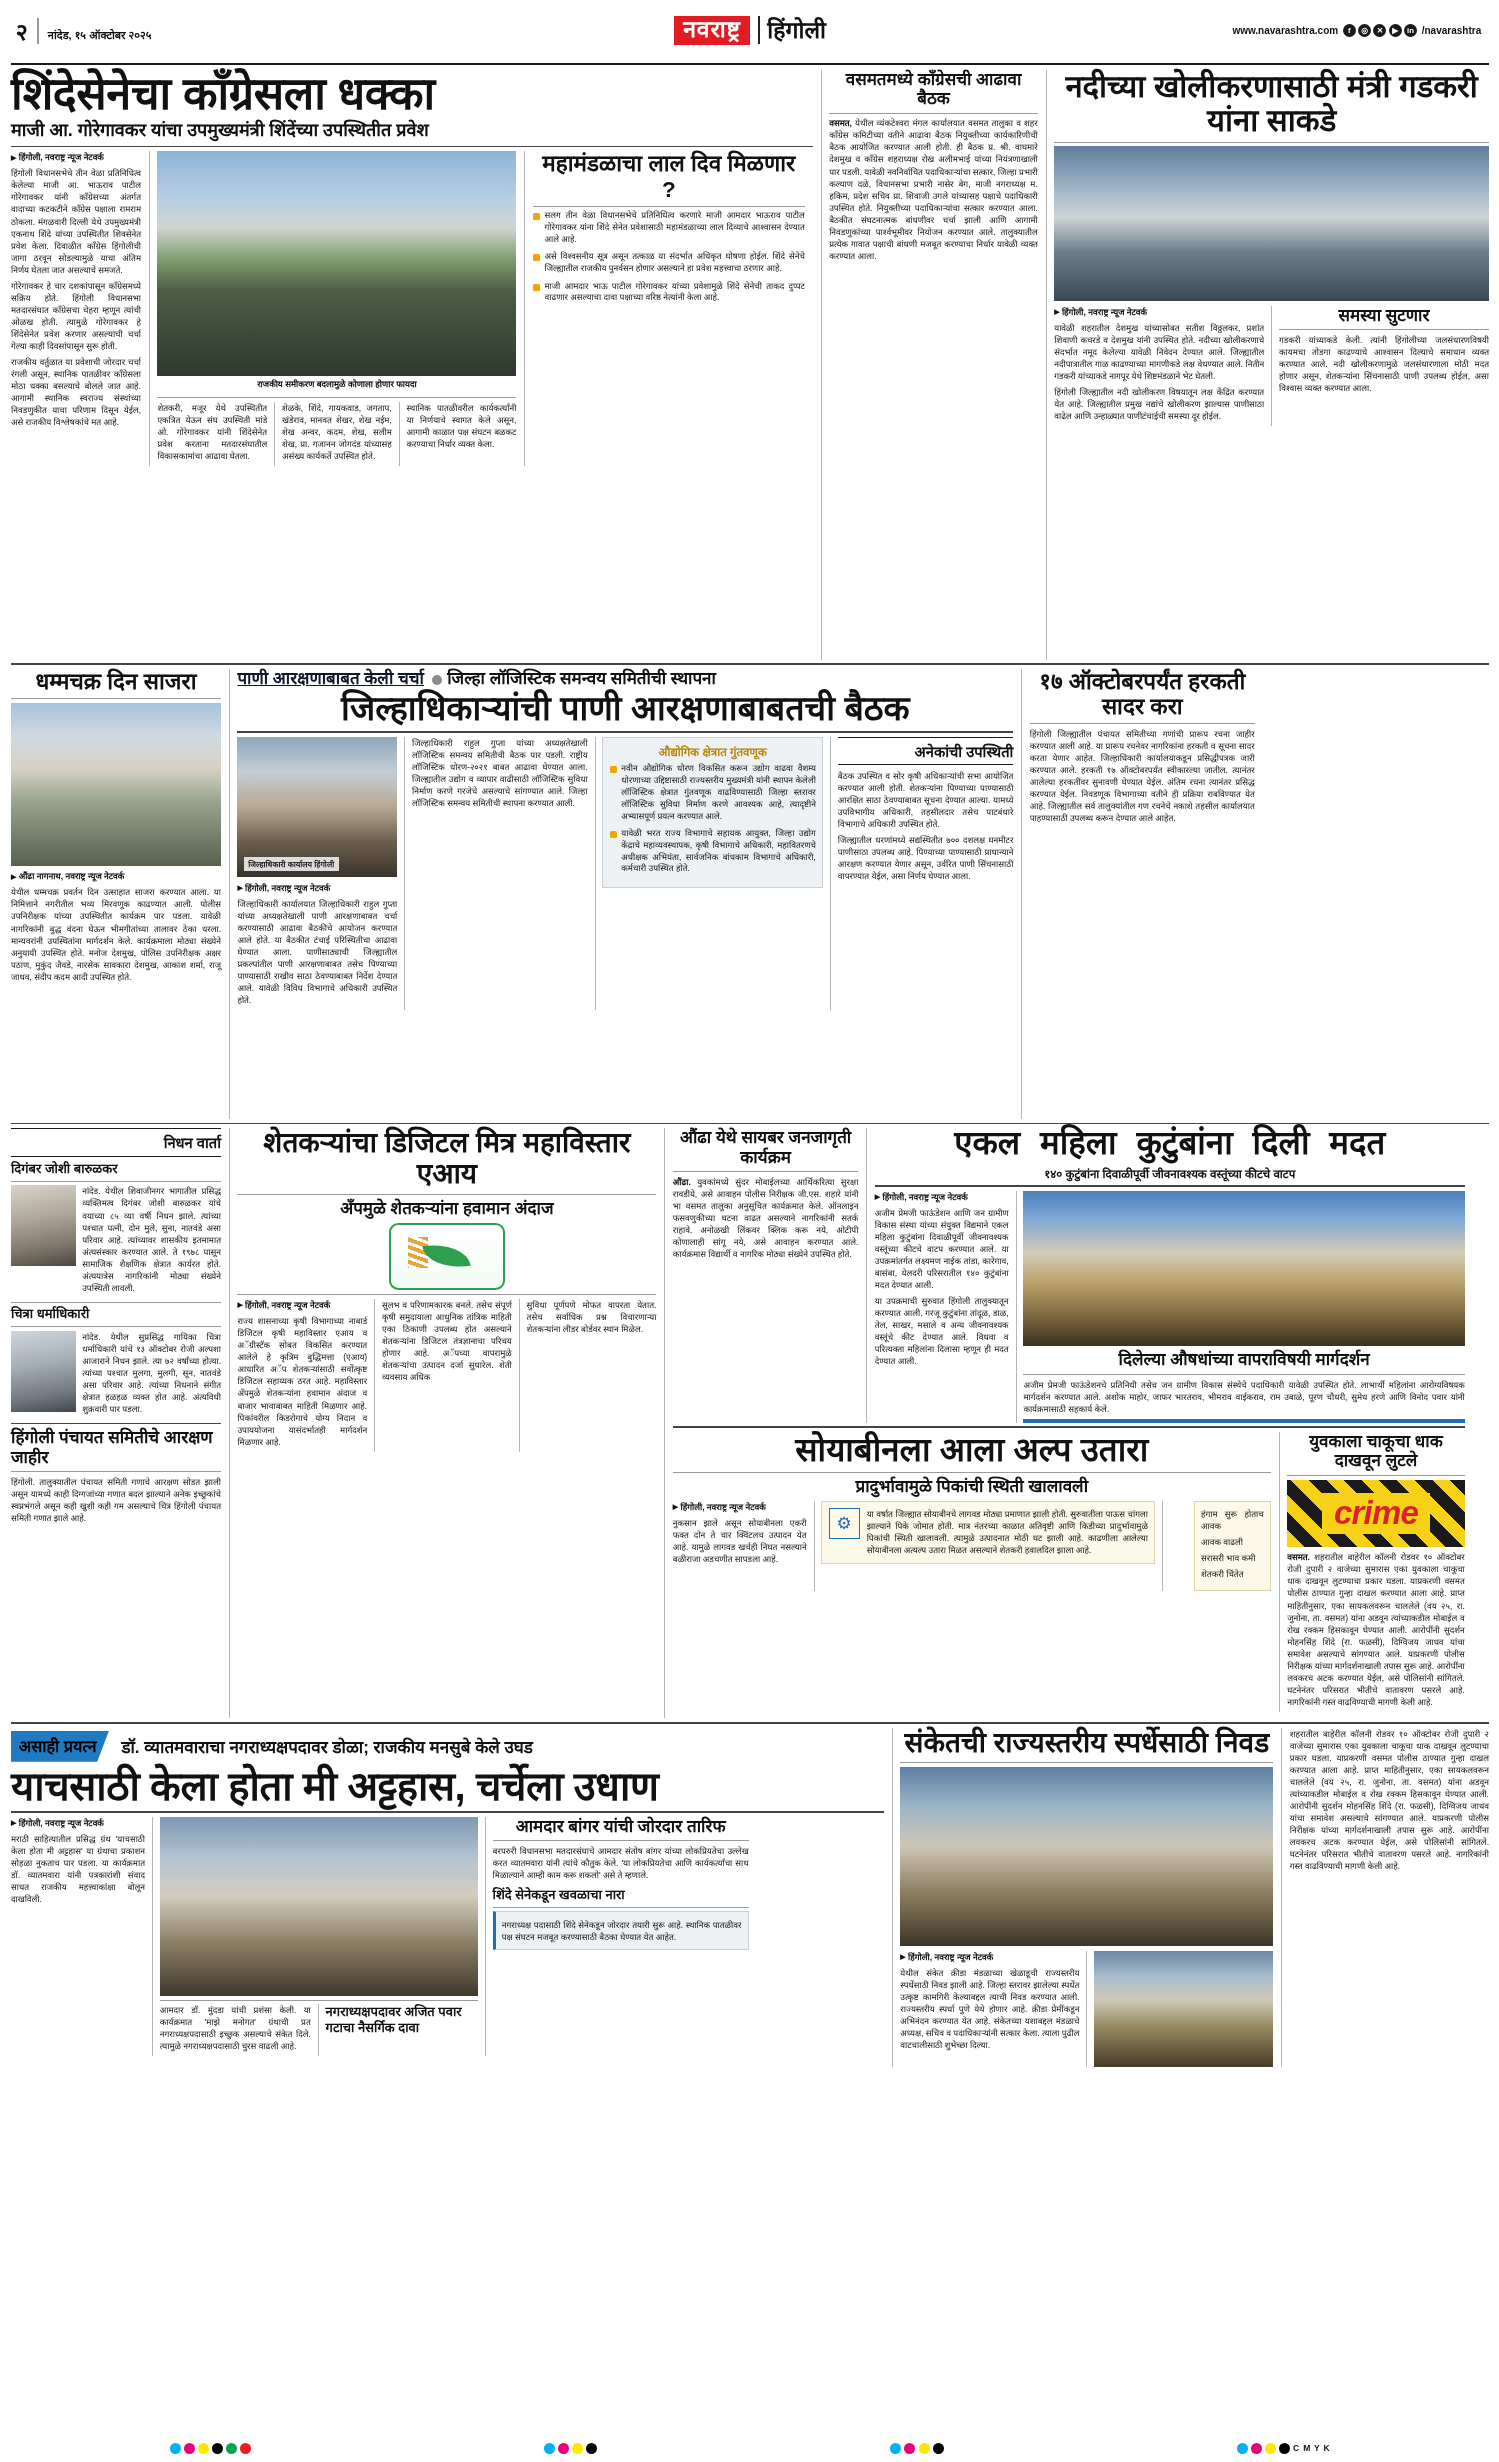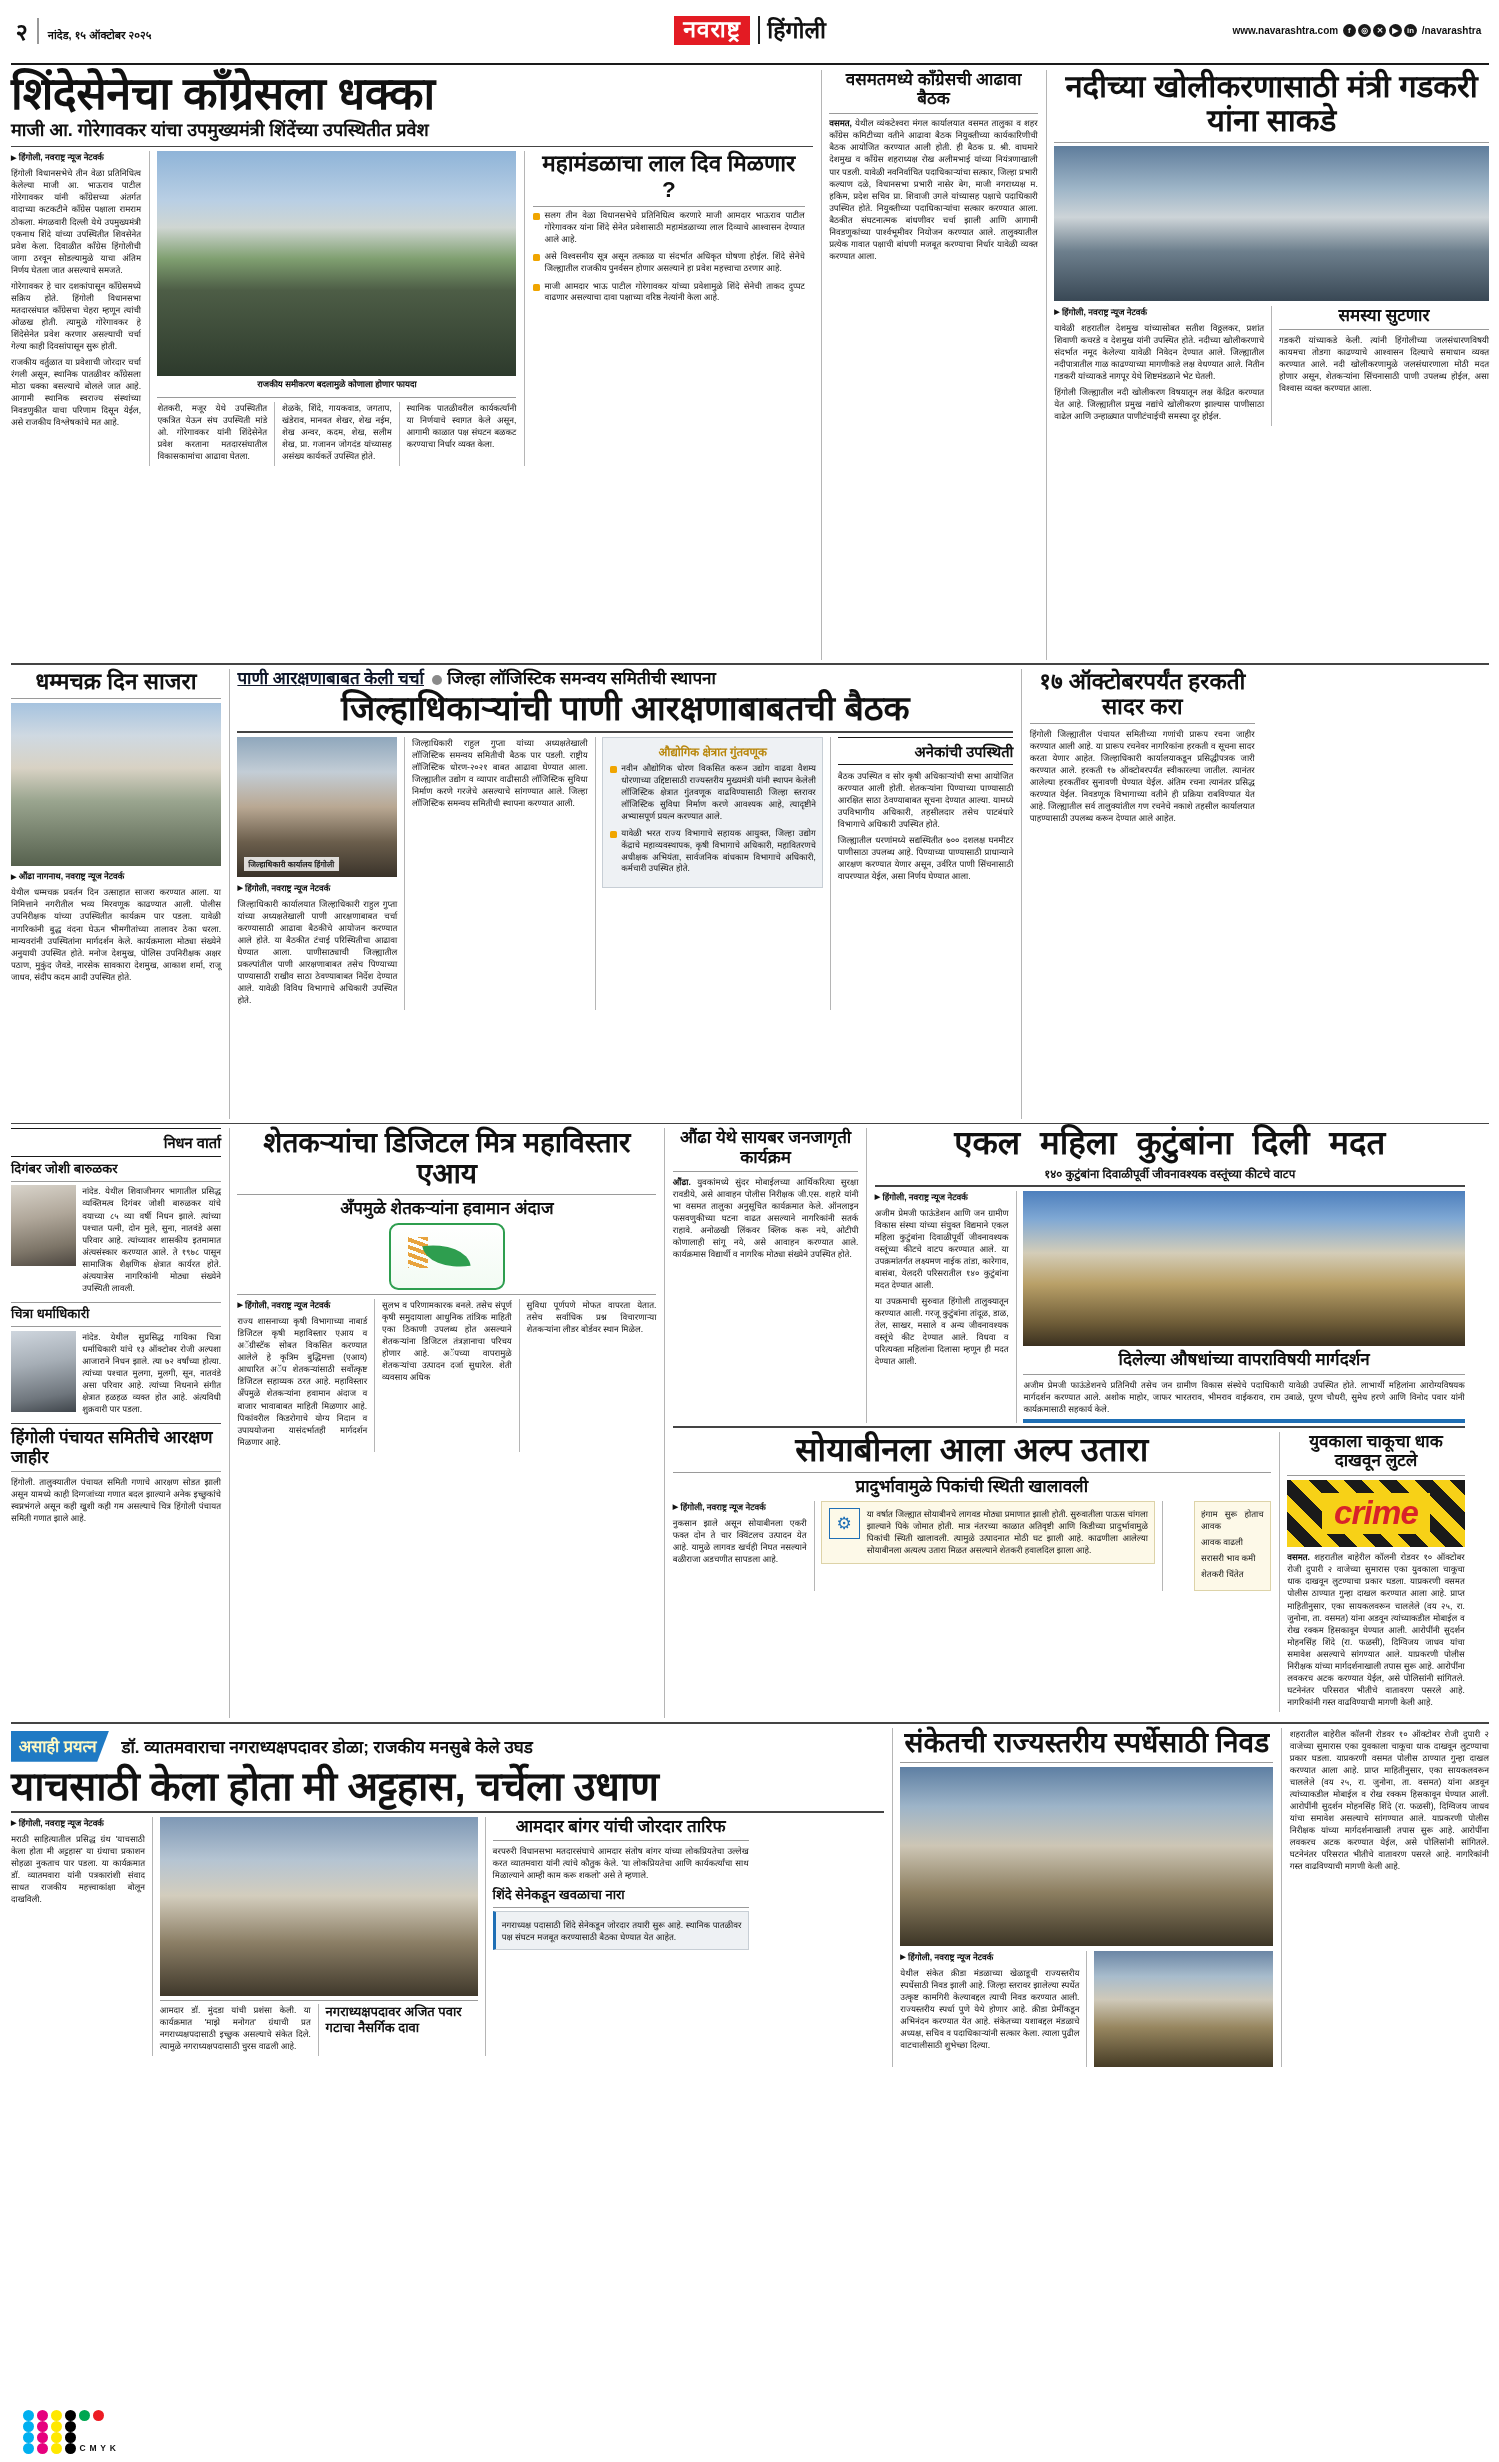--- a/index.html
+++ b/index.html
@@ -184,21 +184,21 @@
   }
   .crime-banner span {
     background: #f7d117; color: #d8232a; font-size: 33px;
     font-weight: bold; font-style: italic; padding: 1.6px 12.4px;
     letter-spacing: -0.8px;
   }
 
   
   .tagbar { display: flex; align-items: stretch; height: 31px; margin-top: 3.1px; }
   .tagbar .tag {
-    background: #1f7ac4; color: #fef9c3; font-size: 16.3px; font-weight: bold;
+    background: #1f7ac4; color: #000000; font-size: 16.3px; font-weight: bold;
     padding: 3.1px 12.4px 3.1px 7.8px; display: flex; align-items: center;
     clip-path: polygon(0 0, 100% 0, 88% 100%, 0 100%);
   }
   .tagbar .tagtext {
     flex: 1; display: flex; align-items: center;
     font-size: 17px; font-weight: bold; padding-left: 12.4px;
   }
 
   
   .sec-label {
@@ -217,21 +217,21 @@
   
   .icon-sq {
     width: 31px; height: 31px; border: 1.6px solid #1f6fb5;
     display: flex; align-items: center; justify-content: center;
     color: #1f6fb5; font-size: 17px; flex: none;
   }
 
   
   .colorbars {
     position: absolute; bottom: 7.8px; left: 0; width: 100%;
-    display: flex; justify-content: space-around; padding: 0 23px; flex-direction: column;
+    display: flex; justify-content: space-around; padding: 0 23px;
   }
   .cbgroup { display: flex; gap: 3.1px; }
   .cbgroup i { width: 11px; height: 11px; border-radius: 50%; display: block; }
   .cmyk { font-size: 8.5px; font-weight: bold; letter-spacing: 0.8px; }
 </style>
 </head>
 <body>
 
 <div class="page">
 

